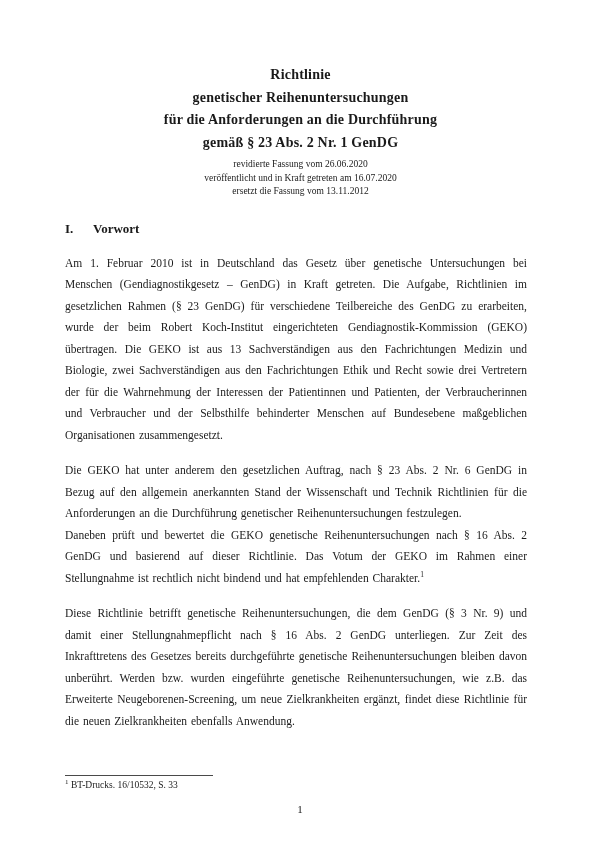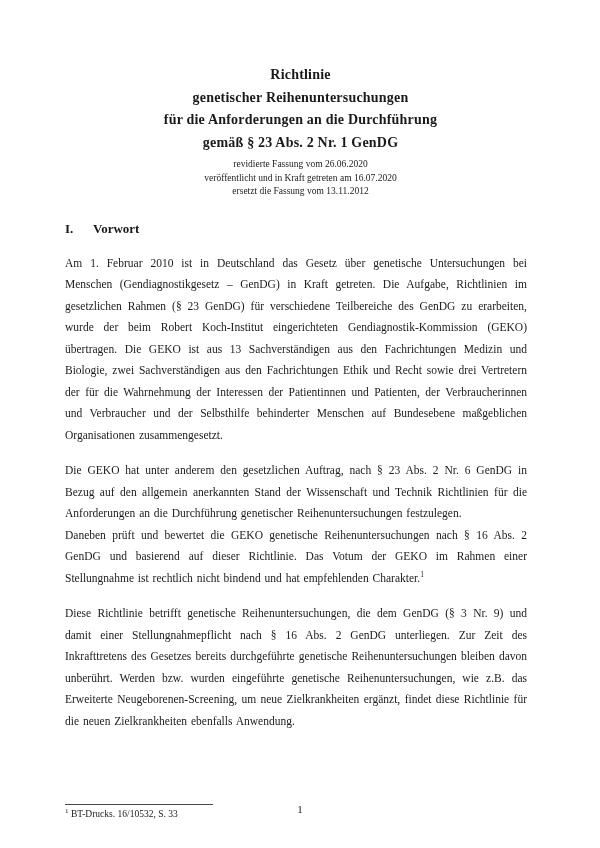--- a/index.html
+++ b/index.html
@@ -51,21 +51,21 @@
   }
   sup.fn-ref {
     font-size: 7.5px;
     line-height: 0;
     vertical-align: super;
   }
   .footnote-area {
     position: absolute;
     left: 65px;
     right: 64px;
-    top: 804px;
+    top: 775px;
   }
   .footnote-rule {
     width: 148px;
     border-top: 1px solid #4a4a4a;
     height: 0;
   }
   .footnote-text {
     margin-top: 3px;
     font-size: 9.5px;
     line-height: 13px;

